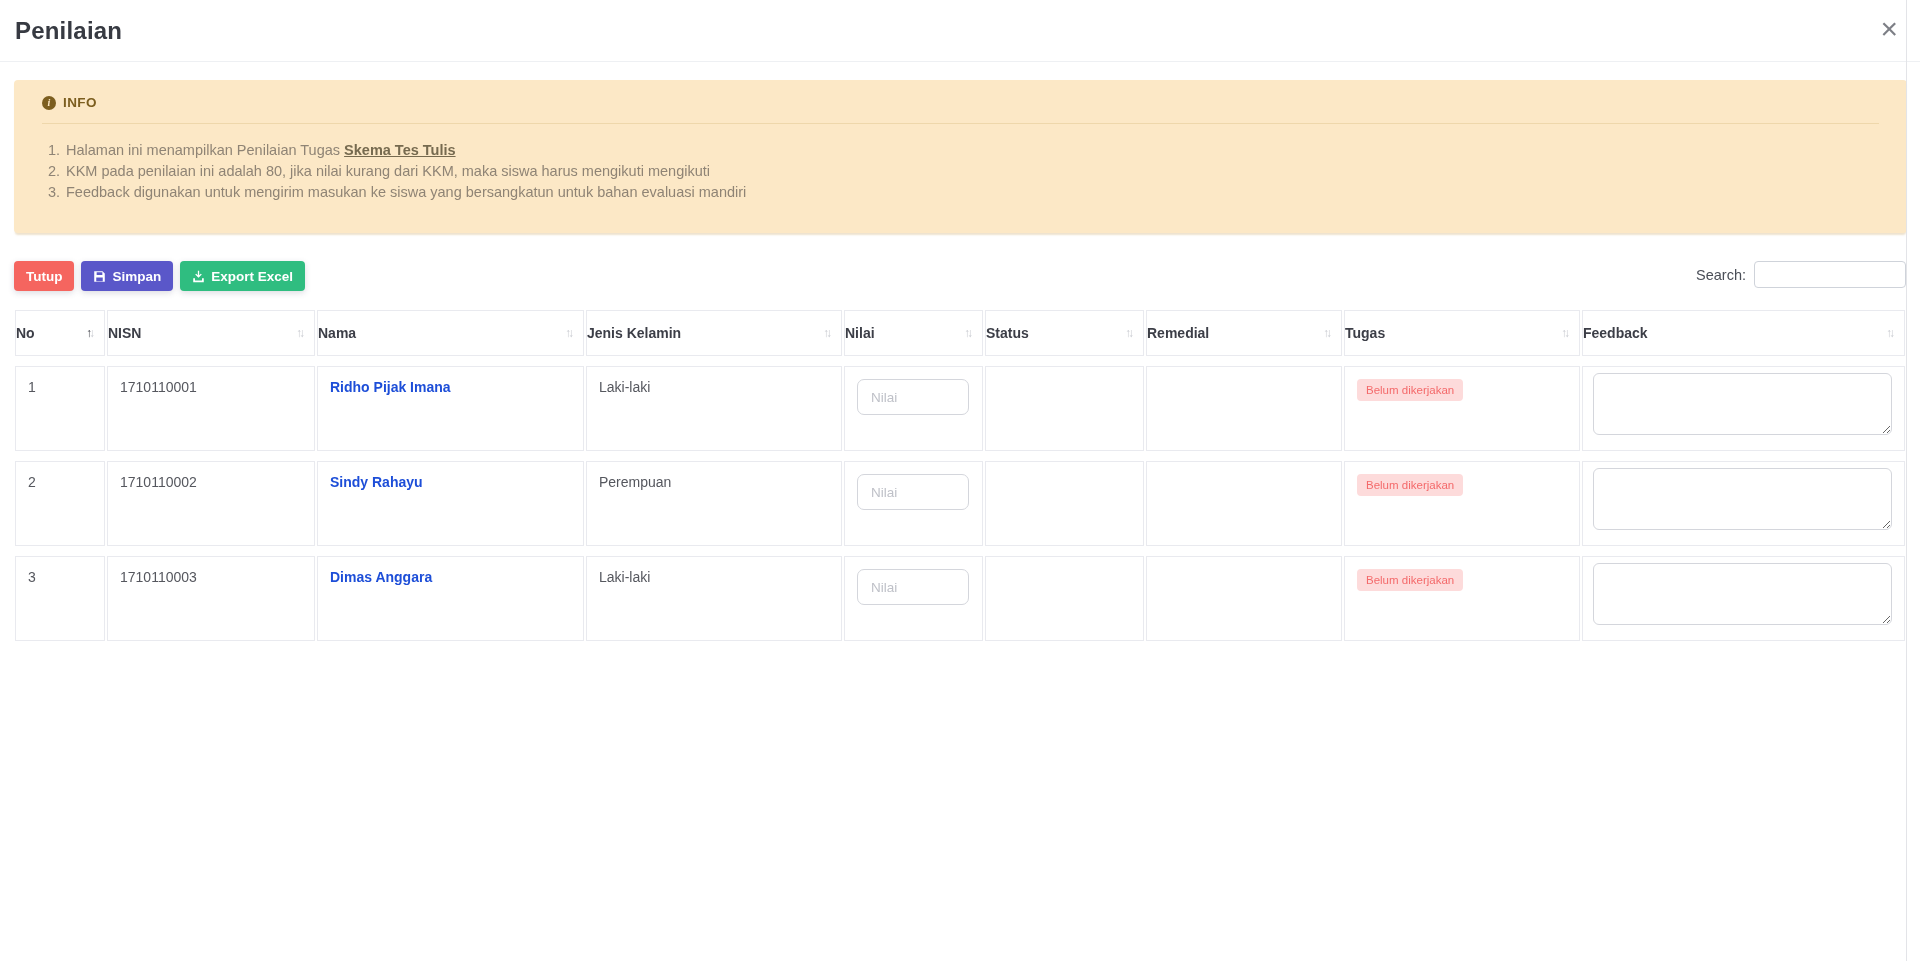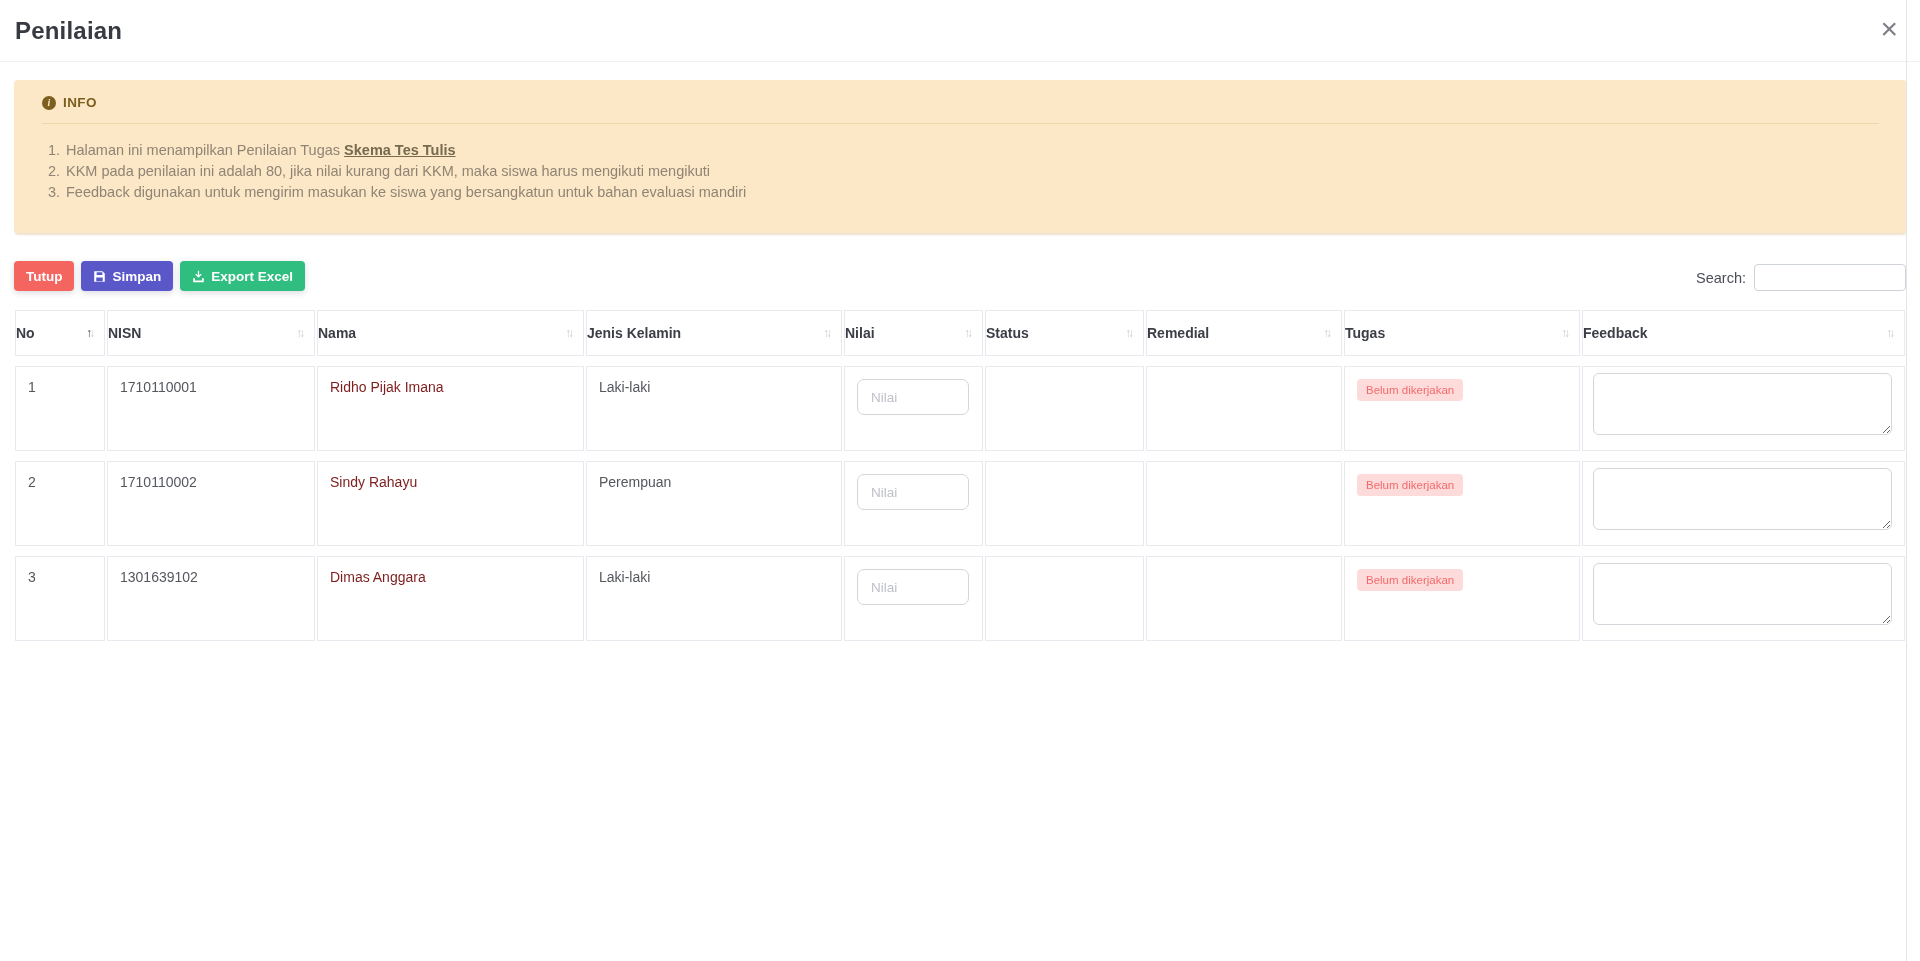--- a/index.html
+++ b/index.html
@@ -86,21 +86,21 @@
     font-weight: bold;
     text-decoration: underline;
     cursor: pointer;
     text-align: right;
   }
 
   
   .toolbar {
     margin: 28px 14px 0 14px;
     display: flex;
-    align-items: flex-end;
+    align-items: flex-start;
     justify-content: space-between;
   }
   .btn-group { display: flex; gap: 7px; }
   .btn {
     display: inline-flex;
     align-items: center;
     gap: 6px;
     height: 30px;
     padding: 0 12px;
     border: none;
@@ -166,21 +166,21 @@
     position: absolute;
     right: 9px;
     top: 50%;
     transform: translateY(-50%);
     font-size: 12px;
     color: #c9cbd1;
     letter-spacing: -3px;
     padding-right: 3px;
   }
   .sort .active { color: #3c3e47; }
-  td.cell-nama { font-weight: normal; color: #7f1d1d; }
+  td.cell-nama { font-weight: bold; color: #1d4ed8; }
 
   .nilai-input {
     width: 112px;
     height: 36px;
     border: 1px solid #d4d6dc;
     border-radius: 7px;
     padding: 0 13px;
     font-size: 13.5px;
     color: #3c3e47;
     outline: none;
@@ -322,21 +322,21 @@
         <td class="cell-nama">Sindy Rahayu</td>
         <td>Perempuan</td>
         <td><input class="nilai-input" type="text" placeholder="Nilai" style=""></td>
         <td></td>
         <td></td>
         <td><span class="badge-tugas">Belum dikerjakan</span></td>
         <td class="cell-feedback"><textarea class="feedback-area" style=""></textarea></td>
       </tr>
       <tr>
         <td>3</td>
-        <td>1301639102</td>
+        <td>1710110003</td>
         <td class="cell-nama">Dimas Anggara</td>
         <td>Laki-laki</td>
         <td><input class="nilai-input" type="text" placeholder="Nilai" style=""></td>
         <td></td>
         <td></td>
         <td><span class="badge-tugas">Belum dikerjakan</span></td>
         <td class="cell-feedback"><textarea class="feedback-area" style=""></textarea></td>
       </tr>
     </tbody>
   </table>

